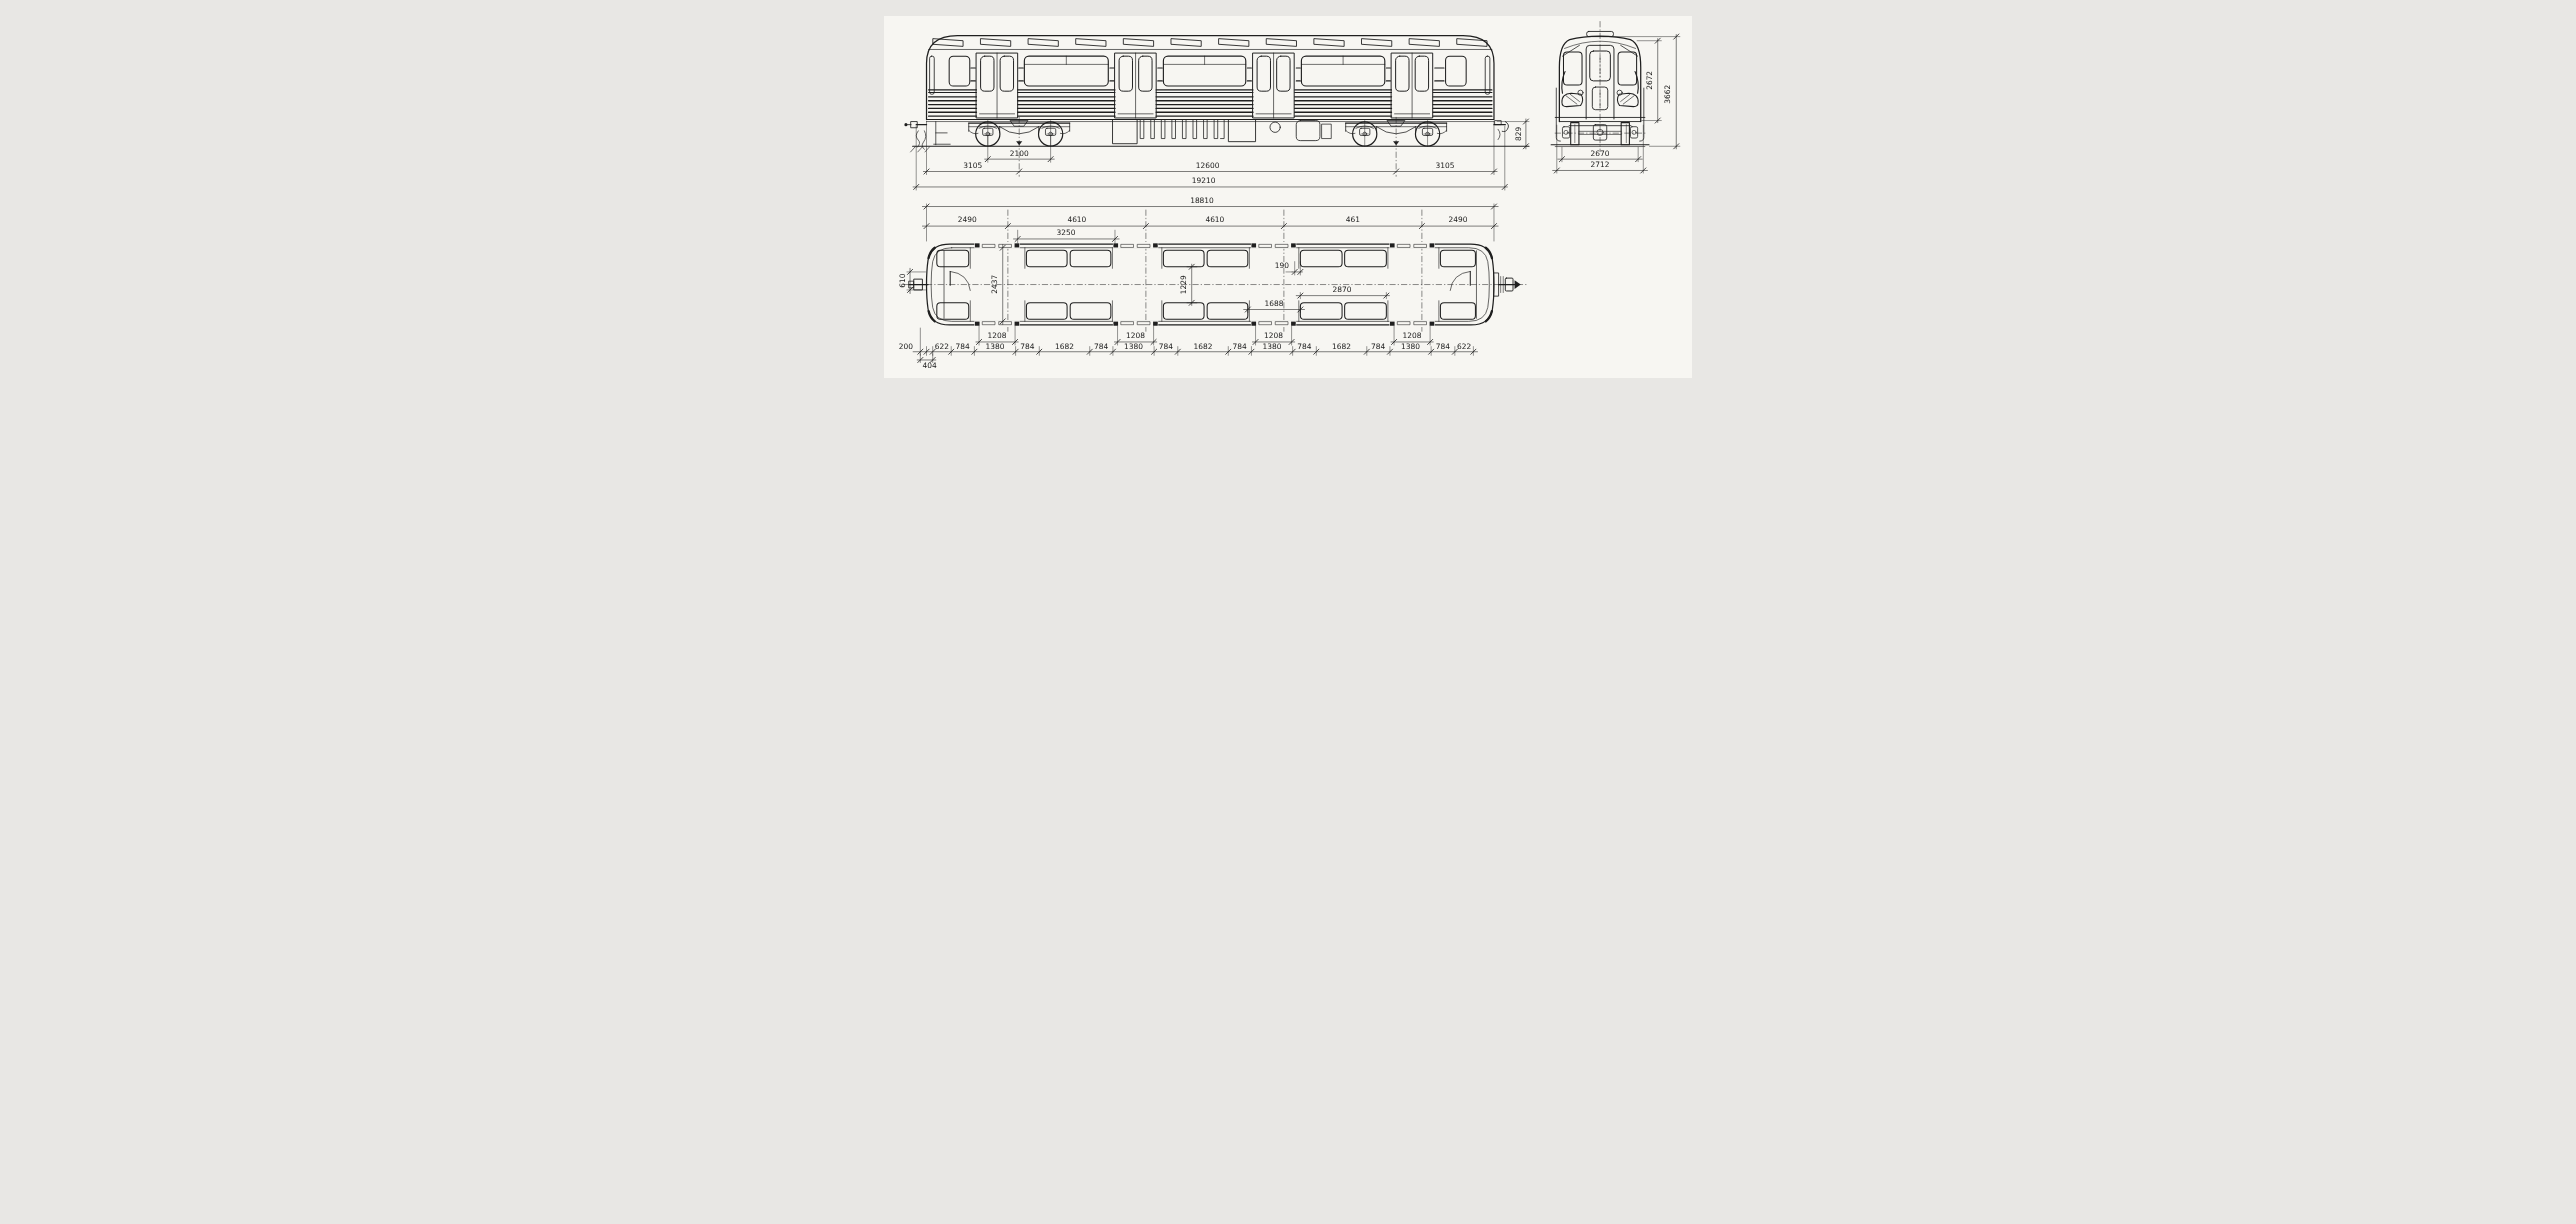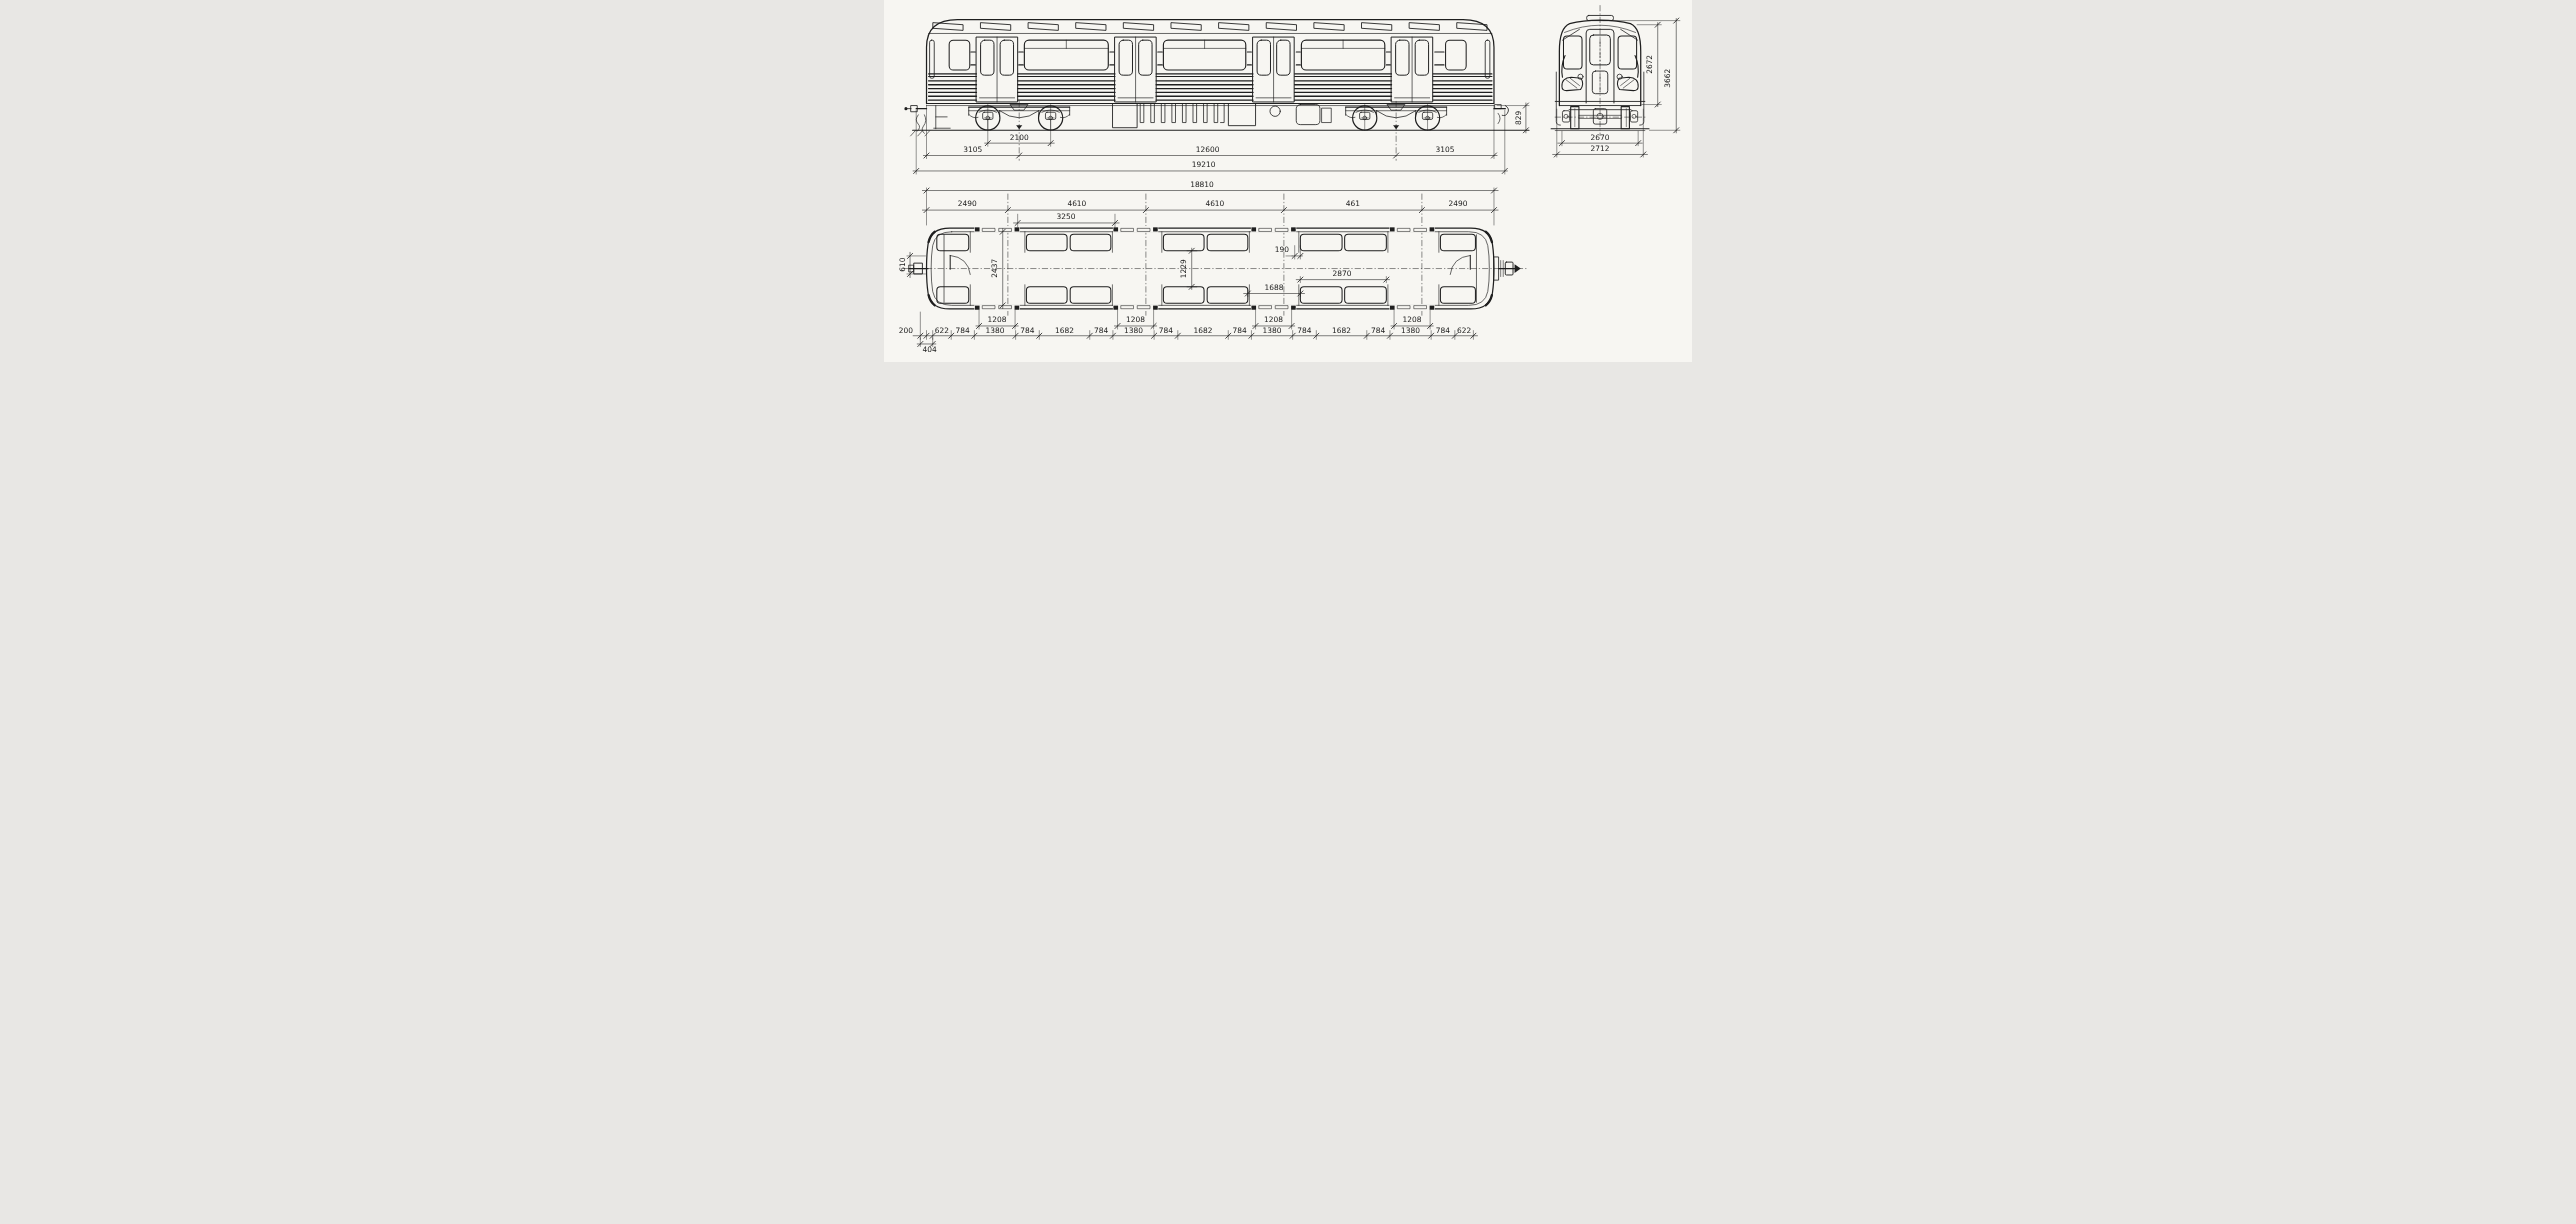--- a/index.html
+++ b/index.html
@@ -1,16 +1,16 @@
 <!DOCTYPE html>
 <html style="font-size:8.2px"><head>
 <meta charset="utf-8">
 <style>
   html,body{margin:0;padding:0;background:#e8e7e4;}
-  .page{width:808px;height:362px;background:#f7f6f2;position:relative;margin:0 auto;
+  .page{width:808px;height:362px;background:#f7f6f2;position:relative;margin:16px auto;
         font-family:"DejaVu Sans",sans-serif;overflow:hidden;}
   svg{display:block}
   .ln{stroke:#1f1f1f;fill:none;stroke-linecap:round;stroke-linejoin:round}
   .fillink{fill:#1f1f1f;stroke:none}
   .bgfill{fill:#f7f6f2;stroke:none}
   .dd{stroke:#1f1f1f;fill:none;stroke-width:1;stroke-dasharray:12 4 2.5 4}
   .dsh{stroke:#1f1f1f;fill:none;stroke-width:1;stroke-dasharray:4 3}
   text{font-family:"DejaVu Sans",sans-serif;font-size:14.5px;fill:#1c1c1c;}
   .t{text-anchor:middle}
 </style>

